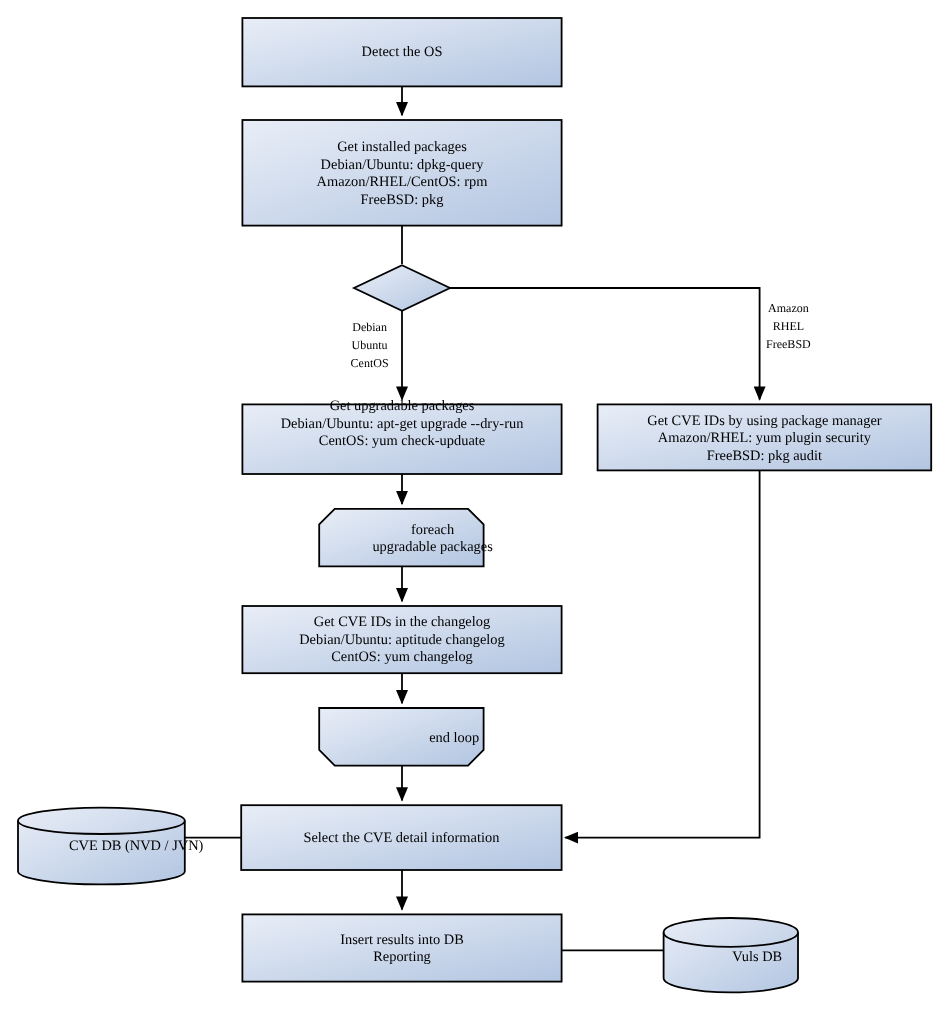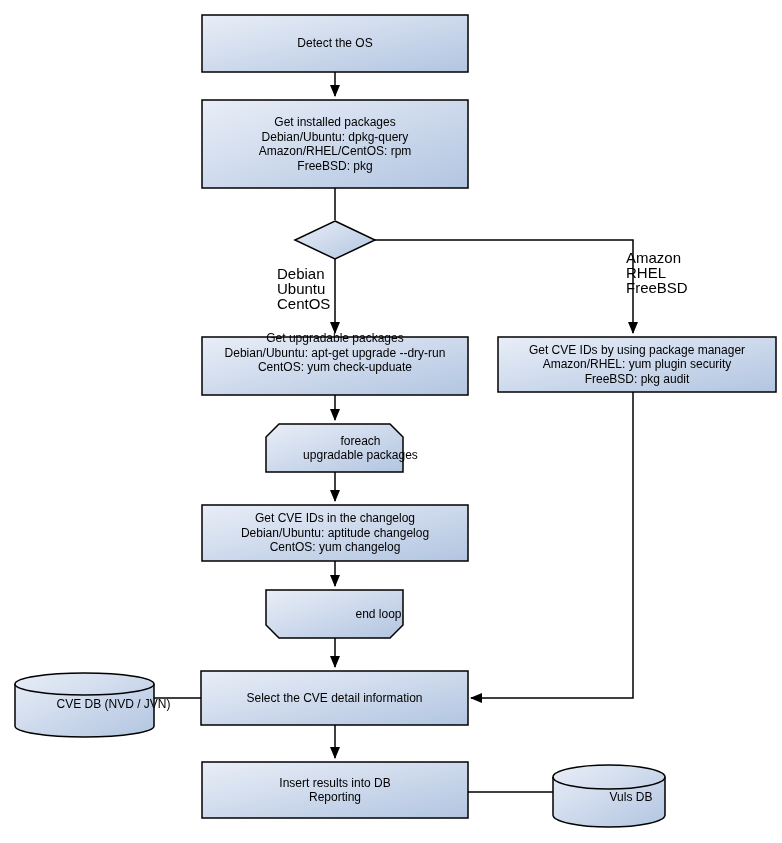--- a/index.html
+++ b/index.html
@@ -1,41 +1,41 @@
 <!DOCTYPE html>
 <html><head>
 <meta charset="utf-8">
 <style>
   html, body { margin: 0; padding: 0; background: #ffffff; }
   #canvas {
     position: relative;
     width: 782px;
     height: 843px;
     background: #ffffff;
-    font-family: Liberation Sans, sans-serif;
+    font-family: Liberation Serif, serif;
     color: #000000;
   }
   #diagram-svg { position: absolute; left: 0; top: 0; }
   .node-label {
     position: absolute;
     display: flex;
     align-items: center;
     justify-content: center;
     text-align: center;
     white-space: pre-line;
     font-size: 12px;
     line-height: 14.5px;
     color: #000000;
     pointer-events: none;
   }
   .edge-label {
     position: absolute;
-    text-align: left;
+    text-align: center;
     white-space: pre-line;
-    font-size: 15px;
+    font-size: 10px;
     line-height: 15px;
     color: #000000;
     pointer-events: none;
   }
 </style>
 </head>
 <body>
 
 <div id="canvas">
 

